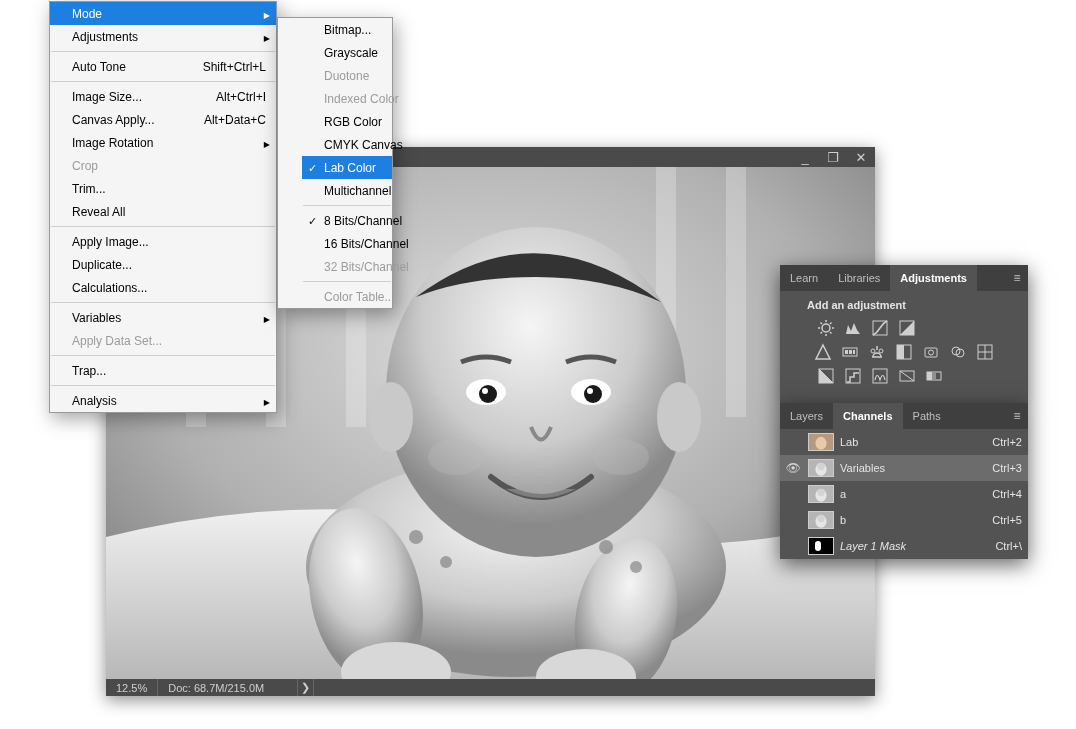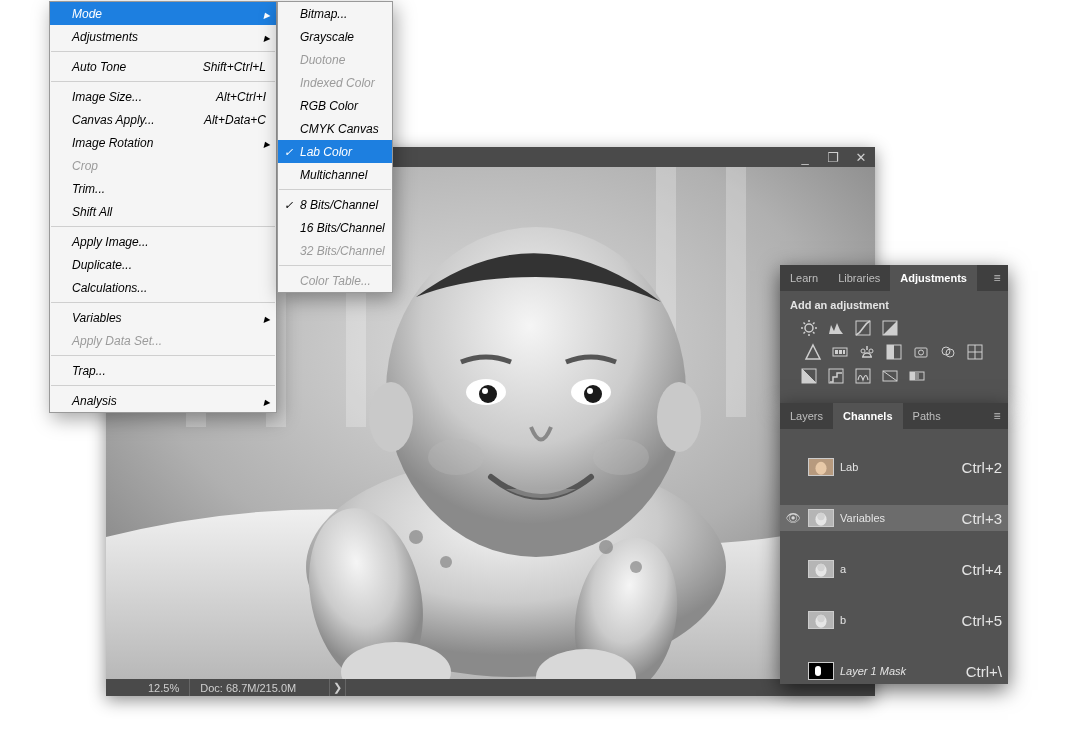--- a/index.html
+++ b/index.html
@@ -58,21 +58,20 @@
 
   .statusbar {
     position: absolute;
     left:0; right:0; bottom:0;
     height: 17px;
     background: #4a4a4a;
     display: flex;
     align-items: center;
     color: #cfcfcf;
     font-size: 11px;
-    padding-left: 32px;
   }
   .status-cell {
     padding: 0 10px;
     border-right: 1px solid #666;
     height: 100%;
     display: flex;
     align-items: center;
   }
   .status-chevron {
     width: 16px;
@@ -82,21 +81,21 @@
     border-right:1px solid #666;
     height:100%;
     display:flex;align-items:center;justify-content:center;
   }
 
   
   .panels {
     position: absolute;
     left: 780px;
     top: 265px;
-    width: 228px;
+    width: 248px;
     border-radius: 27px;
   }
   .panel {
     background: #535353;
     box-shadow: 0 6px 20px rgba(0,0,0,.6);
     color: #d6d6d6;
   }
   .panel + .panel { margin-top: 0; }
 
   .panel-tabs {
@@ -120,97 +119,95 @@
   }
   .panel-tabs .spacer { flex: 1; }
   .panel-menu-btn {
     width: 22px;
     display:flex;align-items:center;justify-content:center;
     color:#bfbfbf;
     cursor:pointer;
     font-size:12px;
   }
 
-  .adj-body { padding: 8px 10px 12px; }
+  .adj-body { padding: 8px 27px 12px; }
   .adj-title { font-size: 11px; color:#e4e4e4; font-weight:600; margin-bottom:8px; }
   .adj-row { display:flex; gap:9px; margin-bottom:6px; justify-content:center;}
   .adj-icon {
     width: 18px; height:18px;
     display:flex; align-items:center; justify-content:center;
     color:#cfcfcf;
     cursor:pointer;
   }
   .adj-icon svg { width:18px; height:18px; }
 
   .channels-body { padding: 0; }
   .ch-row {
     display: flex;
     align-items: center;
     height: 26px;
     padding: 0 6px 0 4px;
     gap: 6px;
     cursor:pointer;
-    margin-top:25px;
   }
   .ch-row.selected { background:#6c6c6c; }
   .ch-eye {
     width: 18px;
     text-align:center;
     color:#d6d6d6;
   }
   .ch-thumb {
     width: 26px; height: 18px;
     border:1px solid #ccc;
     background:#999;
     display:flex;align-items:center;justify-content:center;
     overflow:hidden;
     font-size:9px;
   }
   .ch-thumb.mask { background:#000; justify-content:center; }
   .ch-thumb.mask .blob { width:6px;height:10px;background:#fff;border-radius:3px; margin-left:-6px;}
   .ch-name { flex:1; font-size:11px; color:#e4e4e4; }
   .ch-name.italic { font-style: italic; }
-  .ch-shortcut { font-size:15px; color:#e4e4e4; }
+  .ch-shortcut { font-size:11px; color:#e4e4e4; }
 
   
   .menu {
     position: absolute;
     background: #f5f5f5;
     border: 1px solid #999;
     box-shadow: 3px 6px 18px rgba(0,0,0,.35);
     color: #000;
   }
   .menu .item {
     height: 23px;
     display:flex;
     align-items:center;
     padding: 0 10px 0 22px;
     position:relative;
     cursor:pointer;
     white-space:nowrap;
-    font-style:italic;
   }
   .menu .item.disabled { color:#9b9b9b; cursor:default;}
   .menu .item.highlight { background:#1d7fe0; color:#fff; }
   .menu .item .shortcut { margin-left:auto; padding-left:20px; }
   .menu .sep { height:1px; background:#cfcfcf; margin:3px 1px; }
   .menu .sub-arrow {
     position:absolute; right:6px; top:50%;
     transform: translateY(-50%);
     font-size:10px;
   }
   .menu .sub-arrow::before{ content:"▶"; font-size:8px; }
   .menu .check {
     position:absolute; left:6px; top:50%;
     transform: translateY(-50%);
     font-size:11px;
   }
 
   #image-menu { left:49px; top:1px; width:228px; }
-  #mode-submenu { left:277px; top:1px; width:116px; }
+  #mode-submenu { left:277px; top:17px; width:116px;padding-left:24px; }
 
 </style>
 </head>
 <body>
 
 <div class="app-window">
 
   <div class="titlebar">
     <div class="winbtn">_</div>
     <div class="winbtn">❐</div>
@@ -527,21 +524,21 @@
       <span>Image Rotation</span>
       <span class="sub-arrow"></span>
     </div>
     <div class="item disabled">
       <span>Crop</span>
     </div>
     <div class="item">
       <span>Trim...</span>
     </div>
     <div class="item">
-      <span>Shift All</span>
+      <span>Reveal All</span>
     </div>
     <div class="sep"></div>
     <div class="item">
       <span>Apply Image...</span>
     </div>
     <div class="item">
       <span>Duplicate...</span>
     </div>
     <div class="item">
       <span>Calculations...</span>

